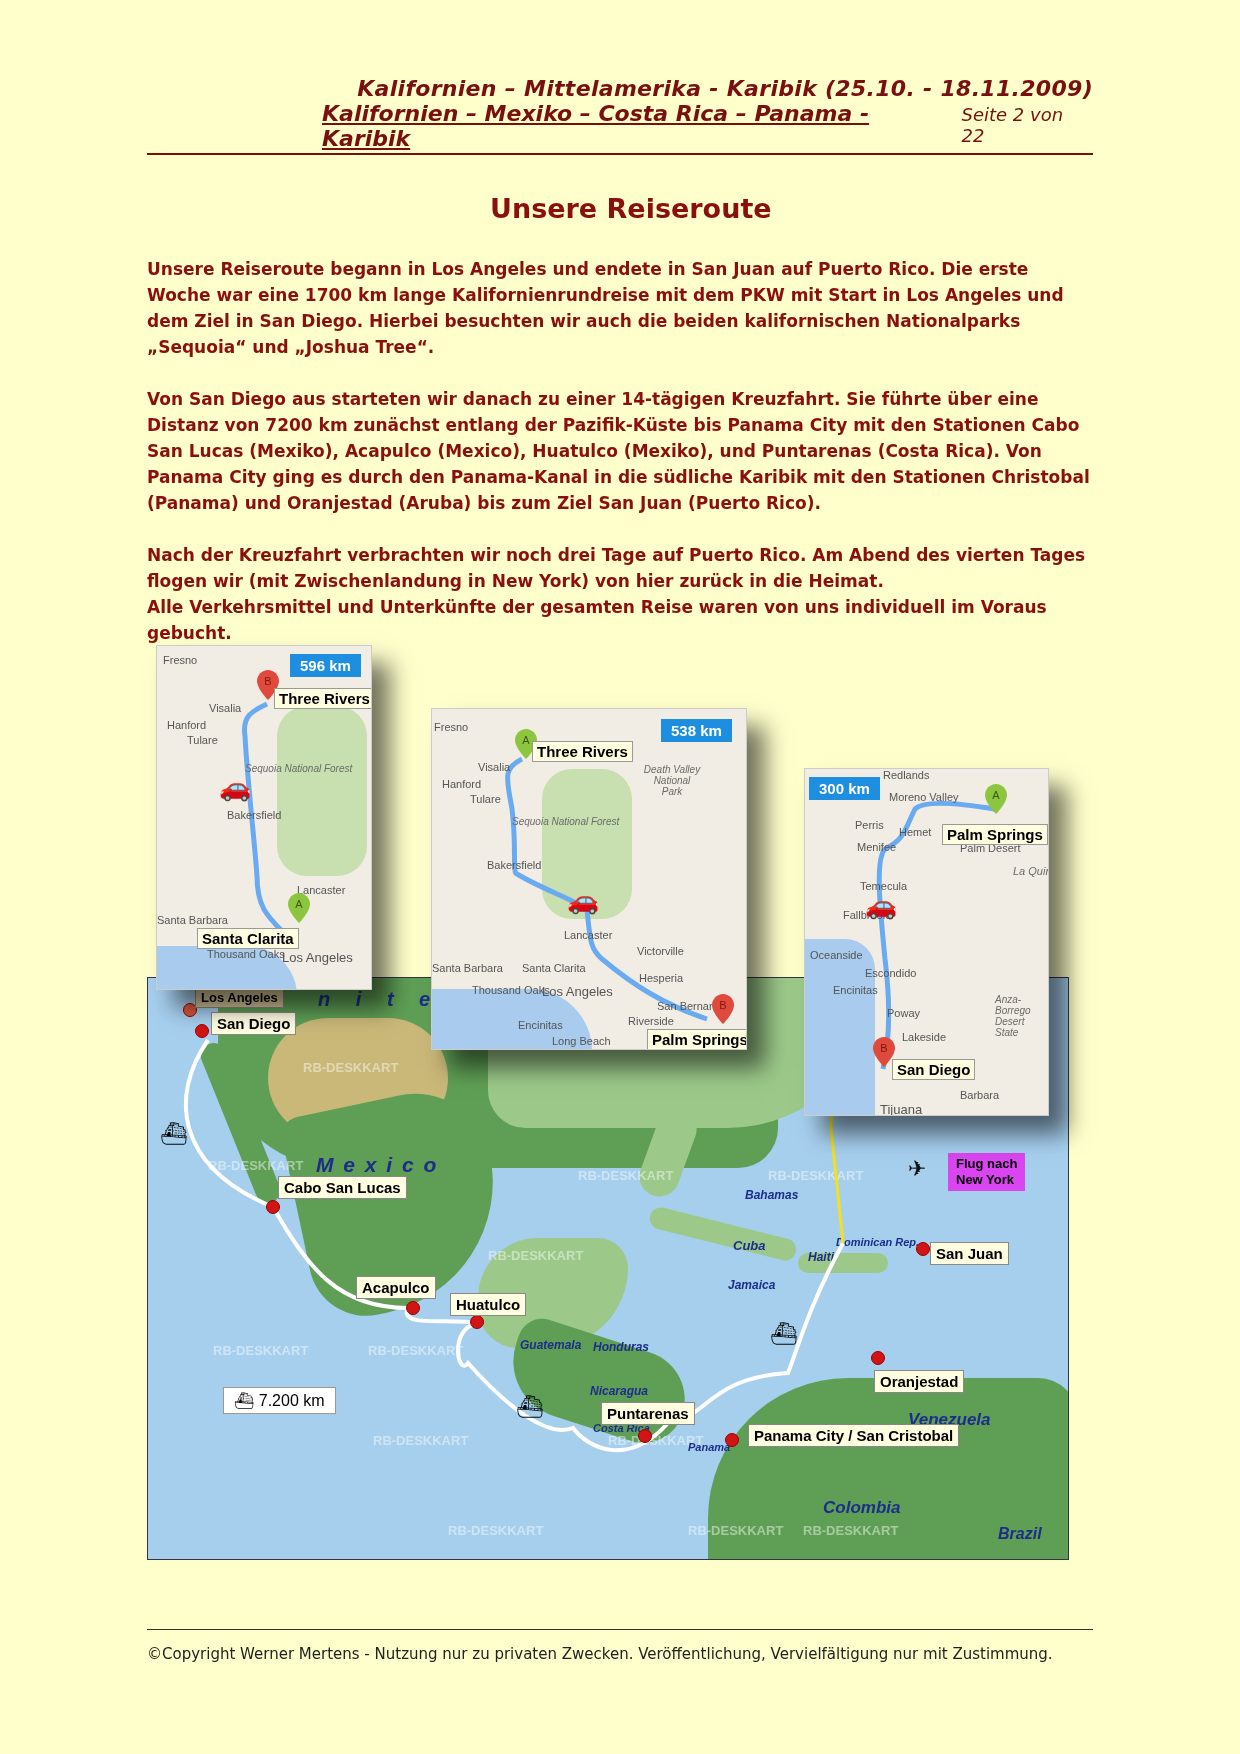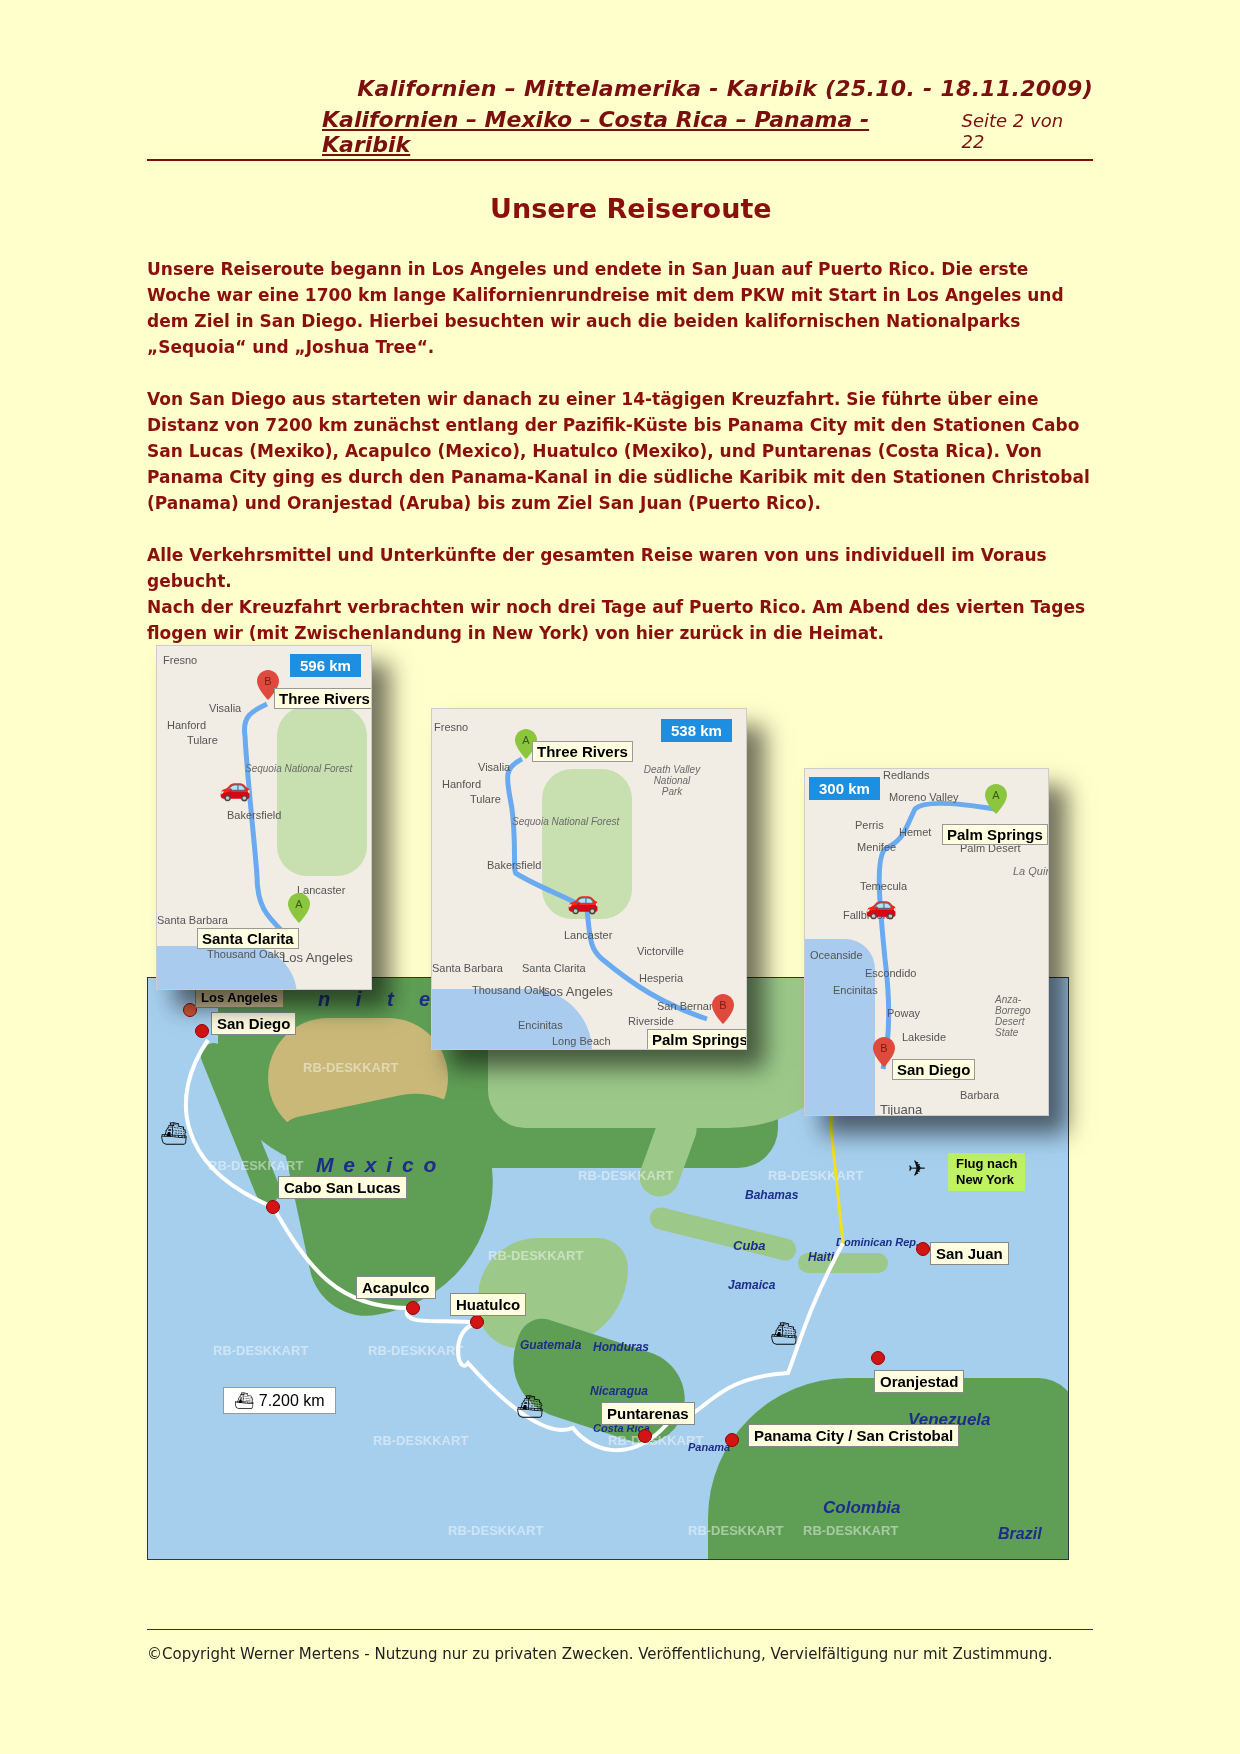--- a/index.html
+++ b/index.html
@@ -13,21 +13,21 @@
   }
   .header {
     position: absolute; left: 147px; top: 76px; width: 946px;
     font-style: italic; color: #7a0f0f;
   }
   .header .line1 {
     text-align: right; font-size: 22px; font-weight: bold;
     padding-left: 70px; letter-spacing: 0.3px;
   }
   .header .line2 {
-    margin-top: 6px; font-size: 22px; font-weight: bold;
+    margin-top: 0; font-size: 22px; font-weight: bold;
     border-bottom: 2px solid #7a0f0f; padding-bottom: 2px;
     display: flex; align-items: baseline;
   }
   .header .line2 .sub { padding-left: 175px; text-decoration: underline; }
   .header .line2 .page { margin-left: auto; font-size: 18px; font-weight: normal; padding-right: 2px; }
 
   .title {
     position: absolute; top: 193px; left: 0; width: 1240px; text-align: center;
     padding-left: 0px;
   }
@@ -93,21 +93,21 @@
     white-space: nowrap;
   }
   .place.italic { font-style: italic; color: #6a6a6a; }
   .pin {
     position: absolute; width: 22px; height: 30px;
   }
   .car { position: absolute; font-size: 26px; line-height: 1; color: #000; }
   .ship { position: absolute; font-size: 22px; line-height: 1; color: #000; }
   .plane { position: absolute; font-size: 22px; color: #111; transform: rotate(0deg); }
   .flight-label {
-    position: absolute; background: #bef264; color: #000; font-weight: bold;
+    position: absolute; background: #d946ef; color: #000; font-weight: bold;
     font-family: "Liberation Sans", sans-serif; font-size: 13px; padding: 3px 8px; line-height: 16px;
   }
   .distance-box {
     position: absolute; background: #fff; color: #000; font-family: "Liberation Sans", sans-serif;
     font-size: 16px; padding: 3px 10px; border: 1px solid #999; white-space: nowrap;
   }
   .footer {
     position: absolute; left: 147px; top: 1629px; width: 946px;
     border-top: 1px solid #333; padding-top: 12px;
     font-size: 15px; line-height: 24px; color: #222;
@@ -124,22 +124,22 @@
   </div>
 </div>
 
 <div class="title">
   <span>Unsere Reiseroute</span>
 </div>
 
 <div class="body-text">
   <p>Unsere Reiseroute begann in Los Angeles und endete in San Juan auf Puerto Rico. Die erste Woche war eine 1700 km lange Kalifornienrundreise mit dem PKW mit Start in Los Angeles und dem Ziel in San Diego. Hierbei besuchten wir auch die beiden kalifornischen Nationalparks  „Sequoia“ und „Joshua Tree“.</p>
   <p>Von San Diego aus starteten wir danach zu einer 14-tägigen Kreuzfahrt. Sie führte über eine Distanz von 7200 km zunächst entlang der Pazifik-Küste bis Panama City mit den Stationen Cabo San Lucas (Mexiko), Acapulco (Mexico), Huatulco (Mexiko), und Puntarenas (Costa Rica). Von Panama City ging es durch den Panama-Kanal in die südliche Karibik mit den Stationen Christobal (Panama) und Oranjestad (Aruba) bis zum Ziel San Juan (Puerto Rico).</p>
+  <p class="tight">Nach der Kreuzfahrt verbrachten wir noch drei Tage auf Puerto Rico. Am Abend des vierten Tages flogen wir (mit Zwischenlandung in New York) von hier zurück in die Heimat.</p>
   <p class="tight">Alle Verkehrsmittel und Unterkünfte der gesamten Reise waren von uns individuell im Voraus gebucht.</p>
-  <p class="tight">Nach der Kreuzfahrt verbrachten wir noch drei Tage auf Puerto Rico. Am Abend des vierten Tages flogen wir (mit Zwischenlandung in New York) von hier zurück in die Heimat.</p>
 </div>
 
 <div class="map-area">
 
   <div class="big-map">
 
     <div class="land dark" style="left:70px;top:0;width:560px;height:190px;border-radius:0 0 40px 120px;"></div>
     <div class="land" style="left:340px;top:0;width:390px;height:150px;border-radius:0 0 160px 40px;"></div>
     <div class="land brown" style="left:120px;top:40px;width:180px;height:120px;border-radius:60px;"></div>
     <div class="land" style="left:500px;top:130px;width:40px;height:90px;border-radius:20px;transform:rotate(20deg);"></div>

